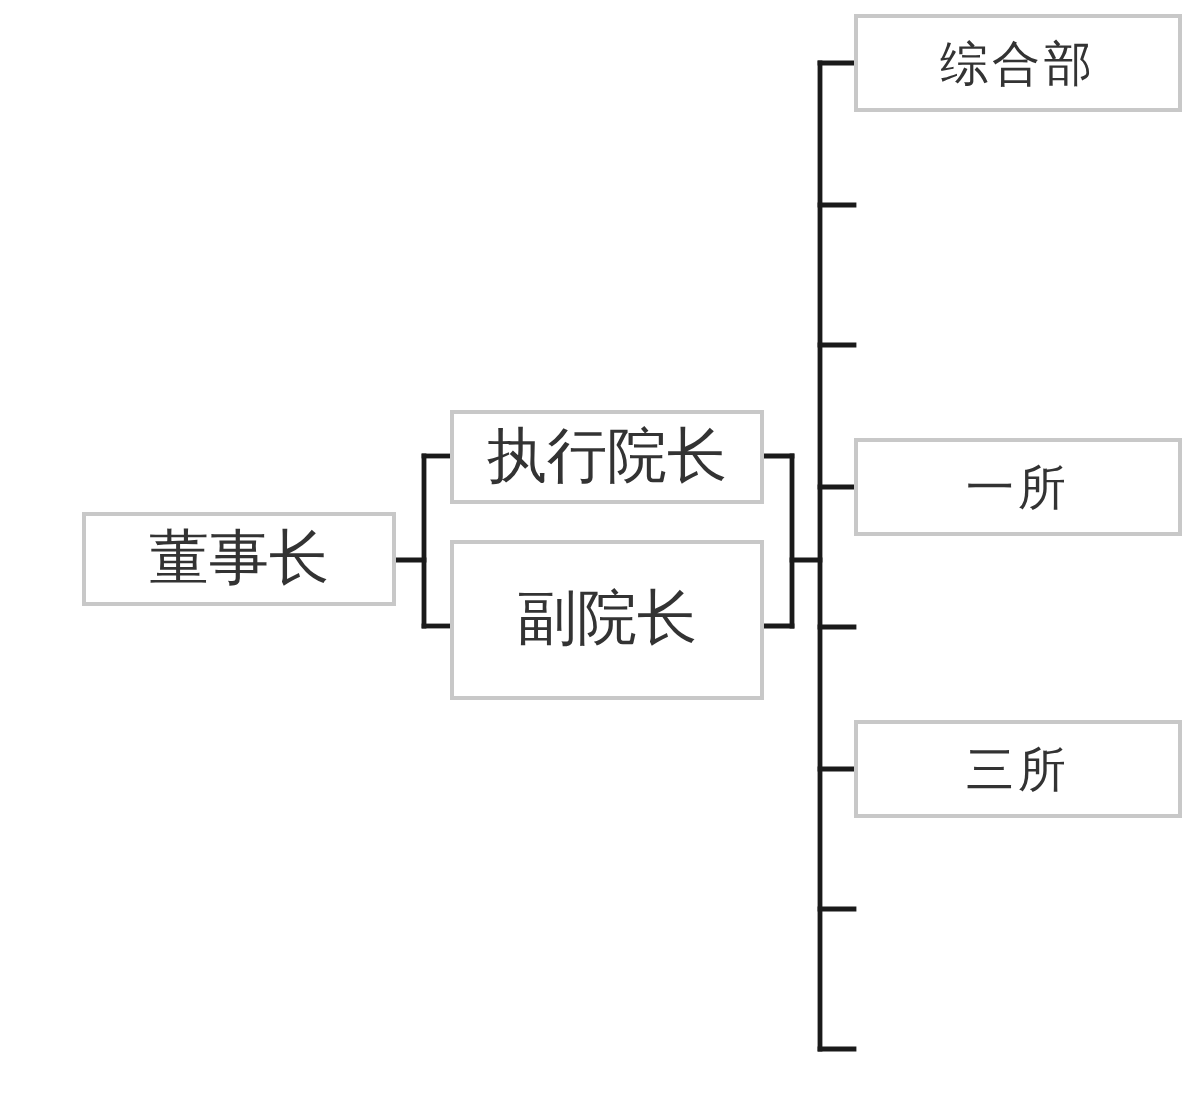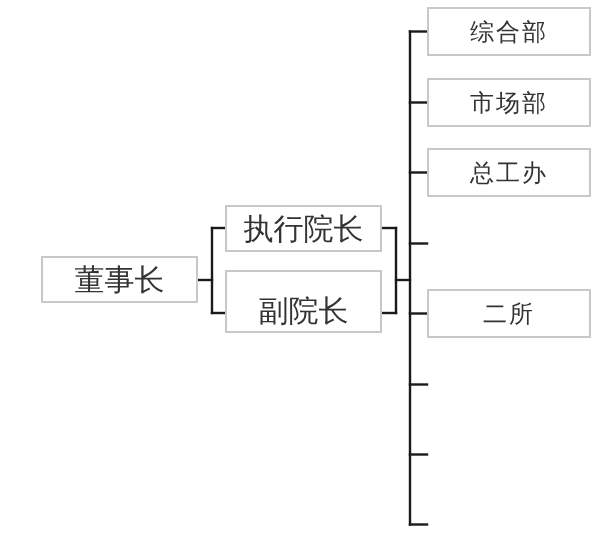--- a/index.html
+++ b/index.html
@@ -34,21 +34,21 @@
     display:flex;
     flex-direction:column;
     align-items:center;
     justify-content:center;
     text-align:center;
     line-height:1.25;
     white-space:nowrap;
   }
   .box-root{left:41px;top:256px;width:157px;height:47px;font-size:30px;}
   .box-l2a{left:225px;top:205px;width:157px;height:47px;font-size:30px;}
-  .box-l2b{left:225px;top:270px;width:157px;height:63px;font-size:30px;line-height:40px;justify-content:flex-end;}
+  .box-l2b{left:225px;top:270px;width:157px;height:80px;font-size:30px;line-height:40px;}
   .box-l3{left:427px;width:164px;height:49px;font-size:24px;letter-spacing:2px;}
 </style>
 </head>
 <body>
 
 <div class="canvas">
 
   <svg class="connectors" viewBox="0 0 600 558" xmlns="http://www.w3.org/2000/svg">
 
     <line x1="198" y1="280" x2="212" y2="280"></line>
@@ -81,23 +81,20 @@
     <span>执行院长</span>
   </div>
 
   <div class="box box-l2b">
     <span>副院长</span>
   </div>
 
   <div class="box box-l3" style="top:7px">
     <span>综合部</span>
   </div>
-  <div class="box box-l3" style="top:78px">
-    <span>市场部</span>
+  <div class="box box-l3" style="top:219px">
+    <span>一所</span>
   </div>
-  <div class="box box-l3" style="top:148px">
-    <span>总工办</span>
-  </div>
-  <div class="box box-l3" style="top:289px">
-    <span>二所</span>
+  <div class="box box-l3" style="top:360px">
+    <span>三所</span>
   </div>
 
 </div>
 
 </body></html>

